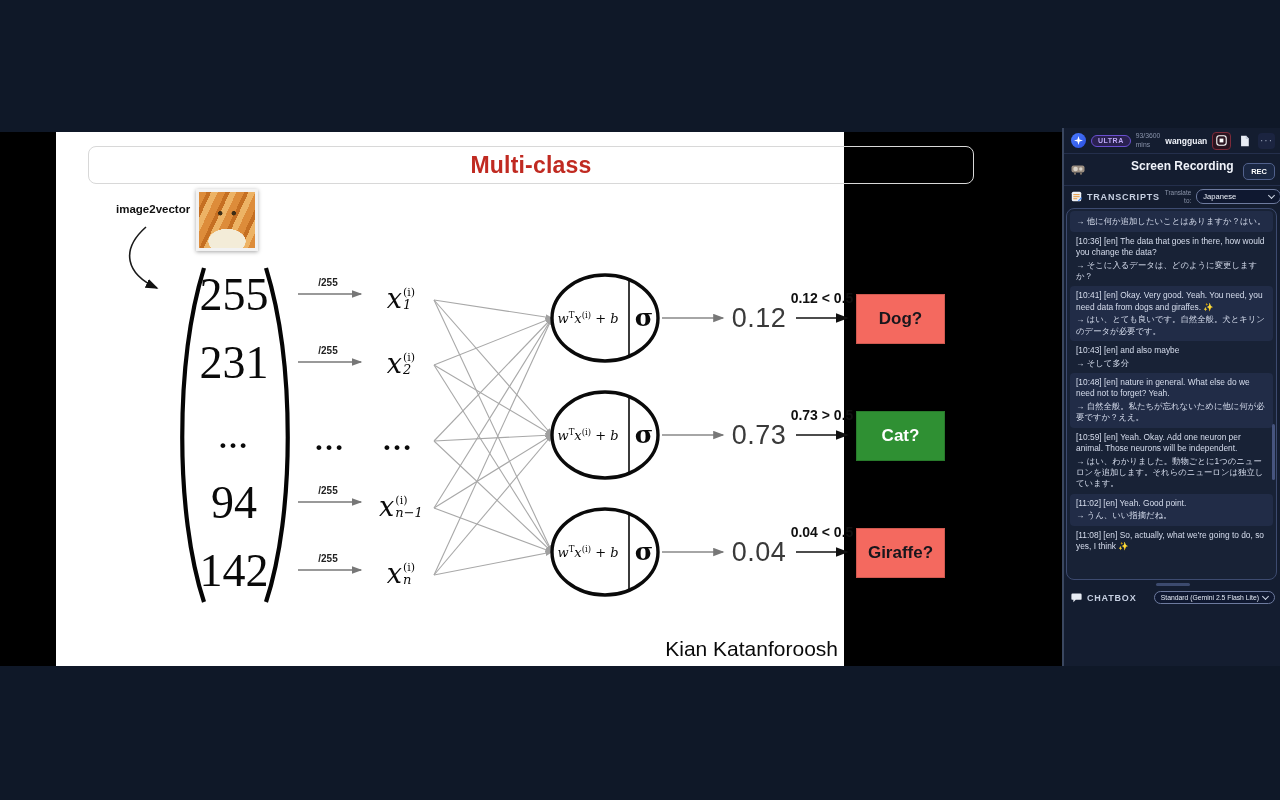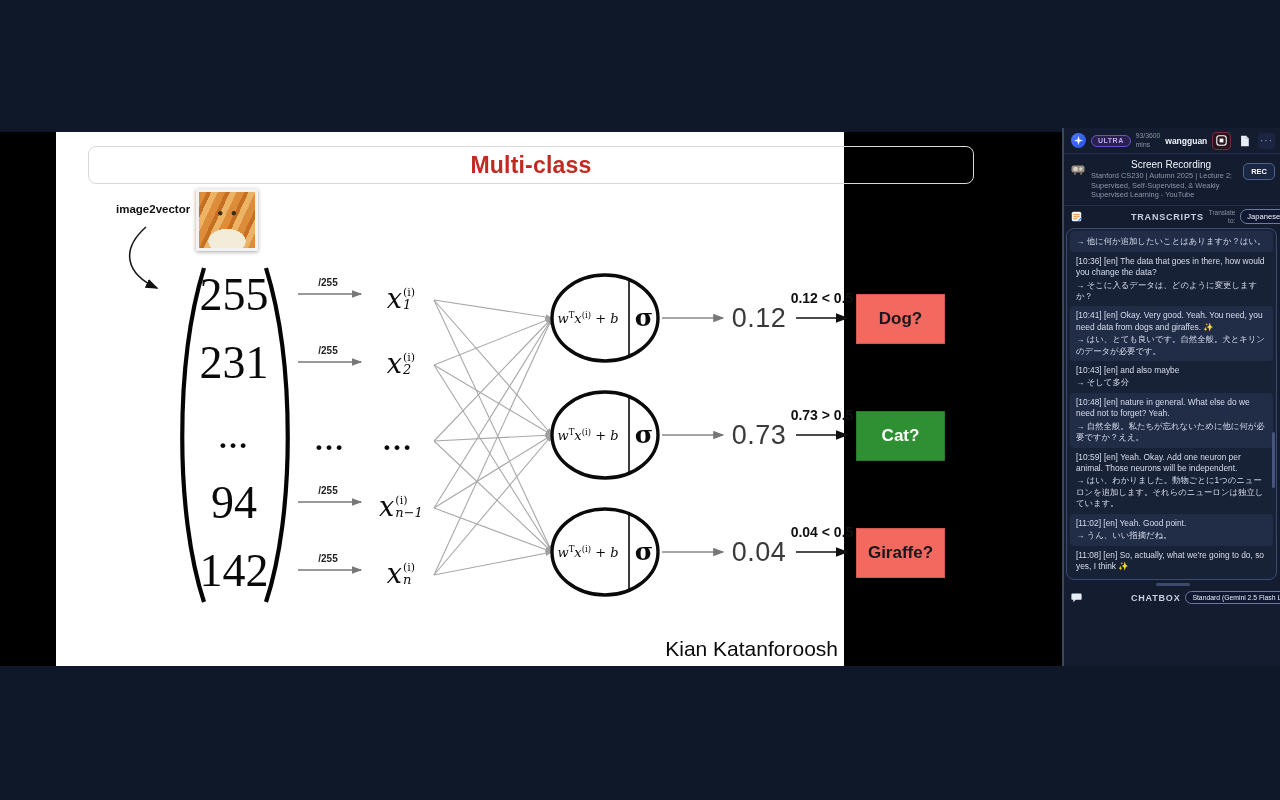--- a/index.html
+++ b/index.html
@@ -57,26 +57,26 @@
     display:flex;align-items:center;justify-content:center;flex:none;}
   .badge-ultra{background:#2a2150;border:1px solid #6a4fd0;color:#beaaf7;font-size:7px;font-weight:bold;
     border-radius:7px;padding:1.5px 6px;letter-spacing:.5px;flex:none;}
   .usage{font-size:6.8px;line-height:1.25;color:#8a94ab;flex:none;}
   .username{font-size:8.5px;font-weight:bold;color:#f0f3fa;flex:1;white-space:nowrap;overflow:hidden;}
   .icon-btn{width:17px;height:16px;border-radius:4px;display:flex;align-items:center;justify-content:center;flex:none;}
   .btn-stop{background:#2a1420;border:1px solid #7c2b3a;}
   .btn-doc{background:transparent;}
   .btn-menu{color:#9aa3b8;font-size:10px;letter-spacing:1px;background:#1b2440;border-radius:4px;}
   .recrow{padding:5px 7px;gap:6px;border-bottom:1px solid #242f4c;align-items:flex-start;}
-  .rec-title{font-size:10px;font-weight:normal;color:#f0f3fa;padding-left:40px;}
+  .rec-title{font-size:12px;font-weight:bold;color:#f0f3fa;padding-left:40px;}
   .rec-sub{font-size:7.4px;color:#8d97ad;line-height:1.3;margin-top:1px;}
   .rec-btn{flex:none;margin-left:auto;background:#1a2742;border:1px solid #51618c;border-radius:5px;
     color:#fff;font-size:7.5px;font-weight:bold;padding:3px 7px;margin-top:4px;}
   .trow{padding:3px 7px;gap:5px;}
-  .sec-title{font-size:9px;font-weight:bold;letter-spacing:.8px;color:#c7d0e2;margin-left:44px;}
+  .sec-title{font-size:9px;font-weight:bold;letter-spacing:.8px;color:#c7d0e2;}
   .translate-lbl{margin-left:auto;font-size:6.4px;color:#8a93a8;text-align:right;line-height:1.2;flex:none;}
   .dd{display:flex;align-items:center;justify-content:space-between;gap:4px;
     background:#0f1830;border:1px solid #6d7a9e;border-radius:7px;padding:2px 6px;flex:none;}
   .dd-lang{width:62px;font-size:7.6px;color:#eef2fa;}
   .chev{width:4px;height:4px;border-right:1.3px solid #cfd6e4;border-bottom:1.3px solid #cfd6e4;
     transform:rotate(45deg);margin-top:-2px;flex:none;}
   .t-box{margin:1px 5px 0 2px;flex:1;border:1px solid #3d4b70;border-radius:8px;background:#182236;
     padding:2px 3px;overflow:hidden;position:relative;}
   .t-entry{padding:4px 6px;font-size:8.4px;line-height:1.36;color:#d6dded;border-radius:4px;}
   .t-entry:nth-child(odd){background:#212c47;}
@@ -262,21 +262,20 @@
   <div class="sb-row recrow">
     <svg width="14" height="13" viewBox="0 0 14 13" style="flex:none;margin-top:3px;">
       <rect x="0.5" y="3.5" width="13" height="7" rx="2" fill="#9a8d80"></rect>
       <circle cx="4.6" cy="7" r="2.3" fill="#d8d2c8"></circle>
         <circle cx="9.8" cy="7" r="1.7" fill="#d8d2c8"></circle>
       <rect x="3" y="10.6" width="2" height="2" fill="#7b7065"></rect>
         <rect x="9" y="10.6" width="2" height="2" fill="#7b7065"></rect>
     </svg>
     <div style="min-width:0;">
       <div class="rec-title">Screen Recording</div>
-      <div class="rec-sub">Stanford CS230 | Autumn 2025 | Lecture 2: Supervised, Self-Supervised, &amp; Weakly Supervised Learning - YouTube</div>
     </div>
     <div class="rec-btn">REC</div>
   </div>
 
   <div class="sb-row trow">
     <svg width="11" height="11" viewBox="0 0 14 14" style="flex:none;">
       <rect x="1" y="1" width="12" height="12" rx="2" fill="#eef1f6"></rect>
       <rect x="3" y="4" width="8" height="1.3" fill="#e8973a"></rect>
         <rect x="3" y="6.6" width="8" height="1.3" fill="#e8973a"></rect>
         <rect x="3" y="9.2" width="5" height="1.3" fill="#e8973a"></rect>

